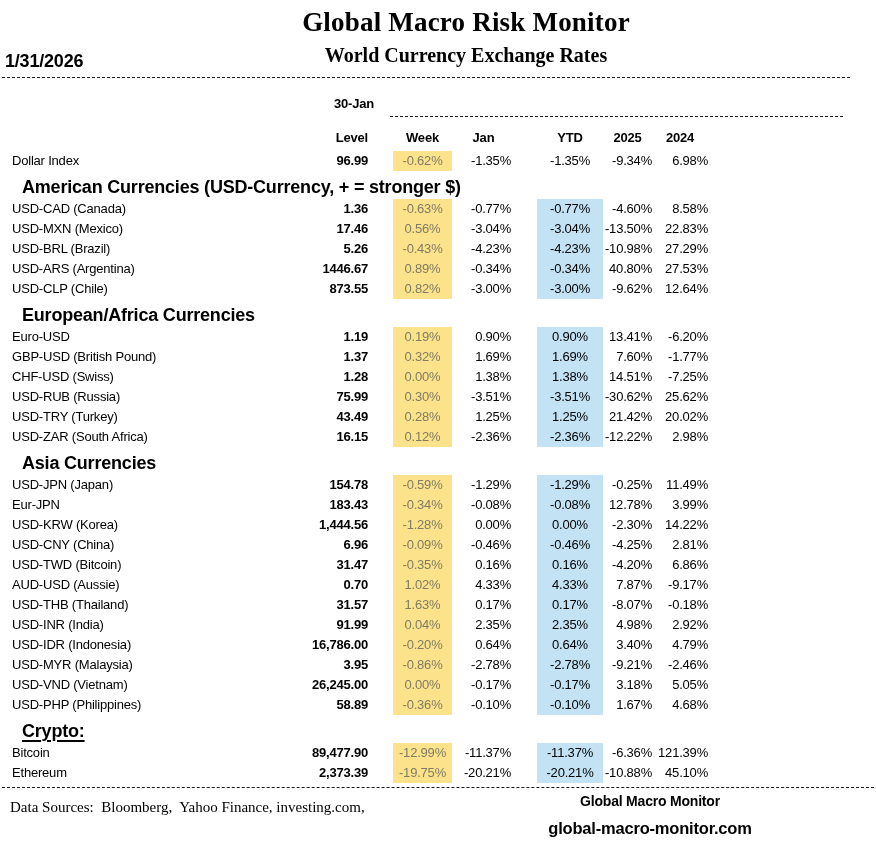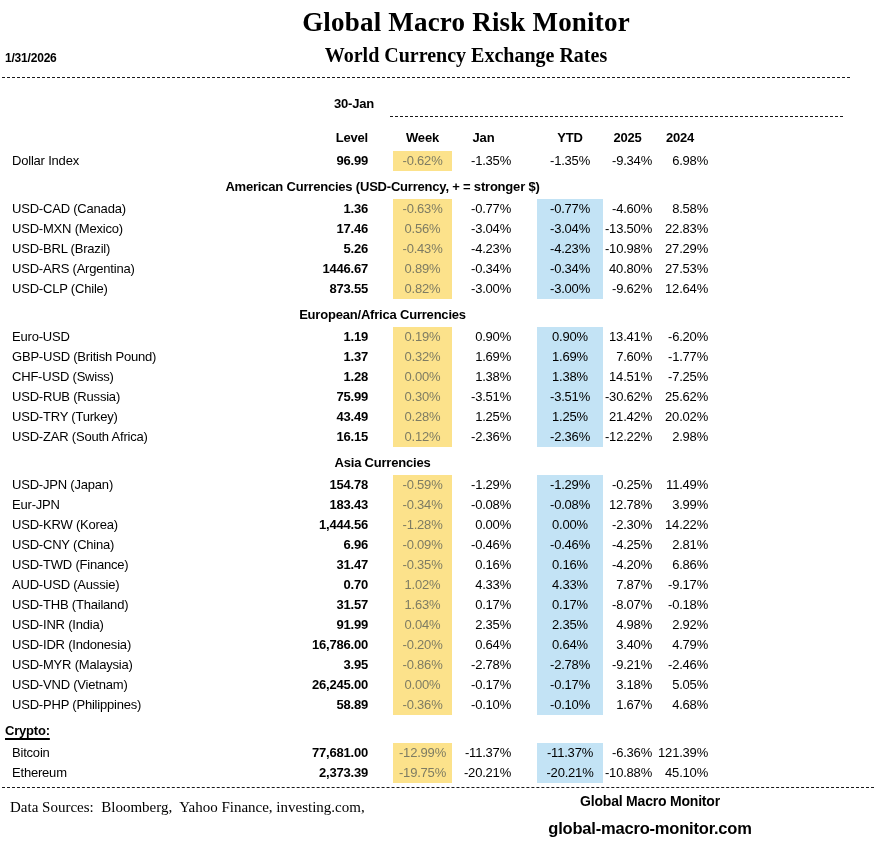--- a/index.html
+++ b/index.html
@@ -1,17 +1,17 @@
 <!DOCTYPE html>
 <html style="--wk-bg: #FCE28B; --wk-tx: #7E7C63; --ytd-bg: #C3E3F5;"><head>
 <meta charset="utf-8">
 <style>
   html,body{margin:0;padding:0;background:#ffffff;}
   body{width:876px;height:854px;position:relative;font-family:"Liberation Sans",sans-serif;color:#000;overflow:hidden;}
-  .report-date{position:absolute;left:5px;top:51px;font-size:12px;font-weight:bold;letter-spacing:-0.2px;}
+  .report-date{position:absolute;left:5px;top:51px;font-size:18px;font-weight:bold;letter-spacing:-0.2px;}
   .title-wrap{position:absolute;left:0;top:0;width:876px;text-align:center;}
   .title{margin:7px 0 0 56px;font-family:"Liberation Serif",serif;font-weight:bold;font-size:27px;letter-spacing:0.2px;}
   .subtitle{margin:6px 0 0 56px;font-family:"Liberation Serif",serif;font-weight:bold;font-size:20px;}
   .rule{position:absolute;border-top:1.5px dashed #1a1a1a;height:0;}
   .rule-top{left:2px;top:77px;width:848px;}
   .rule-mid{left:390px;top:116px;width:453px;border-top:1px dashed #1a1a1a;}
   .rule-bottom{left:2px;top:787px;width:872px;}
 
   .fx-table{position:absolute;left:0;top:93px;width:760px;font-size:13px;letter-spacing:-0.2px;}
   .row{display:flex;height:20px;line-height:20px;}
@@ -22,21 +22,21 @@
   .c-level{width:56px;text-align:right;font-weight:bold;}
   .sp1{width:25px;}
   .sp2{width:22px;}
   .c-week{width:59px;text-align:center;}
   .c-jan{width:63px;text-align:right;padding-right:4px;box-sizing:border-box;}
   .c-ytd{width:66px;text-align:center;}
   .c-2025{width:49px;text-align:right;}
   .c-2024{width:56px;text-align:right;}
   .headrow .c-week,.headrow .c-jan,.headrow .c-ytd,.headrow .c-2025,.headrow .c-2024{text-align:center;padding-right:0;}
   .first-row{margin-top:6px;}
-  .section-header{height:24px;line-height:24px;margin-top:4px;padding-left:5px;font-weight:bold;font-size:13px;text-align:center;}
+  .section-header{height:24px;line-height:24px;margin-top:4px;padding-left:22px;font-weight:bold;font-size:18px;}
   .section-header.u{text-decoration:underline;text-underline-offset:3px;text-decoration-thickness:1.5px;width:max-content;}
   .hl-week{background:var(--wk-bg);color:var(--wk-tx);}
   .hl-ytd{background:var(--ytd-bg);}
 
   .foot-left{position:absolute;left:10px;top:799px;font-family:"Liberation Serif",serif;font-size:15px;white-space:pre;}
   .foot-right{position:absolute;left:520px;top:793px;width:260px;text-align:center;font-weight:bold;}
   .brand-name{font-size:14px;letter-spacing:-0.2px;}
   .brand-url{font-size:16.5px;margin-top:10px;letter-spacing:-0.2px;}
 </style>
 </head>
@@ -242,21 +242,21 @@
         <span class="c-level">6.96</span>
         <span class="sp1"></span>
         <span class="c-week hl-week">-0.09%</span>
         <span class="c-jan">-0.46%</span>
         <span class="sp2"></span>
         <span class="c-ytd hl-ytd">-0.46%</span>
         <span class="c-2025">-4.25%</span>
         <span class="c-2024">2.81%</span>
       </div>
       <div class="row">
-        <span class="c-label">USD-TWD (Finance)</span>
+        <span class="c-label">USD-TWD (Bitcoin)</span>
         <span class="c-level">31.47</span>
         <span class="sp1"></span>
         <span class="c-week hl-week">-0.35%</span>
         <span class="c-jan">0.16%</span>
         <span class="sp2"></span>
         <span class="c-ytd hl-ytd">0.16%</span>
         <span class="c-2025">-4.20%</span>
         <span class="c-2024">6.86%</span>
       </div>
       <div class="row">
@@ -332,21 +332,21 @@
         <span class="c-week hl-week">-0.36%</span>
         <span class="c-jan">-0.10%</span>
         <span class="sp2"></span>
         <span class="c-ytd hl-ytd">-0.10%</span>
         <span class="c-2025">1.67%</span>
         <span class="c-2024">4.68%</span>
       </div>
       <div class="section-header u">Crypto:</div>
       <div class="row">
         <span class="c-label">Bitcoin</span>
-        <span class="c-level">77,681.00</span>
+        <span class="c-level">89,477.90</span>
         <span class="sp1"></span>
         <span class="c-week hl-week">-12.99%</span>
         <span class="c-jan">-11.37%</span>
         <span class="sp2"></span>
         <span class="c-ytd hl-ytd">-11.37%</span>
         <span class="c-2025">-6.36%</span>
         <span class="c-2024">121.39%</span>
       </div>
       <div class="row">
         <span class="c-label">Ethereum</span>

